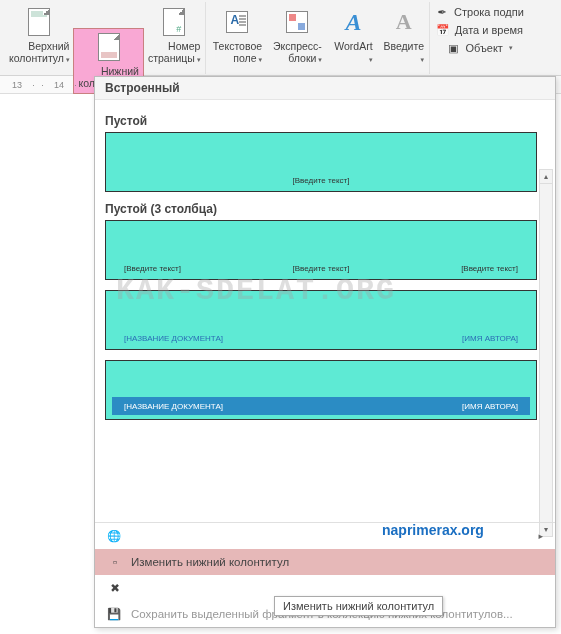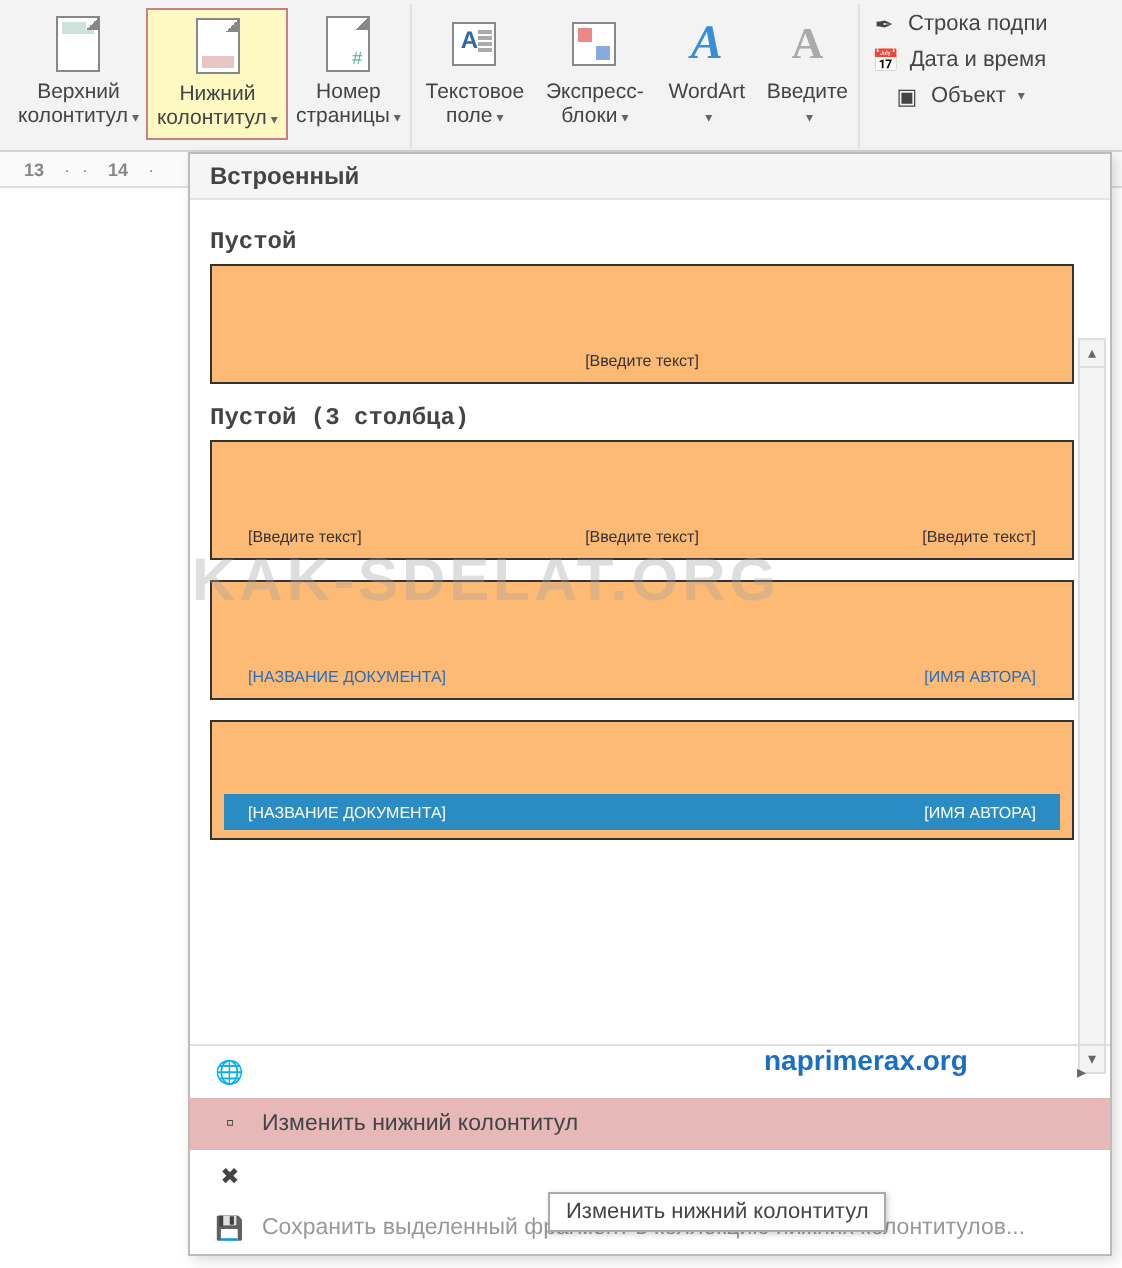--- a/index.html
+++ b/index.html
@@ -3,49 +3,49 @@
 <meta charset="utf-8">
 <style>
 * { box-sizing: border-box; margin: 0; padding: 0; }
 body { font-family: "Segoe UI", Tahoma, sans-serif; font-size: 11px; color: #444; background: #fff; width: 561px; height: 634px; overflow: hidden; position: relative; }
 
 
 .ribbon { display: flex; align-items: flex-start; background: #f3f3f3; border-bottom: 1px solid #d4d4d4; padding: 2px 4px 0 4px; height: 76px; gap: 0; }
 .rgroup { display: flex; flex-direction: column; align-items: center; padding: 2px 1px; border-right: 1px solid #e0e0e0; height: 72px; justify-content: flex-start; }
 .rgroup.noborder { border-right: none; }
 .rbtn { display: flex; flex-direction: column; align-items: center; padding: 2px 4px; cursor: pointer; min-width: 60px; }
-.rbtn.active { background: #fef9c3; border: 1px solid #c98080; }
+.rbtn.active { background: #f9a8d4; border: 1px solid #c98080; margin-top: 24px; }
 .rbtn .icn { width: 32px; height: 32px; display: flex; align-items: center; justify-content: center; }
-.rbtn .lbl { font-size: 10.5px; text-align: center; line-height: 12px; margin-top: 2px; color: #444; }
+.rbtn .lbl { font-size: 10.5px; text-align: right; line-height: 12px; margin-top: 2px; color: #444; }
 .caret { font-size: 7px; color: #666; margin-left: 2px; }
 
 .side-list { display: flex; flex-direction: column; gap: 2px; padding: 2px 4px; font-size: 11px; }
 .side-item { display: flex; align-items: center; gap: 4px; color: #444; white-space: nowrap; }
 .side-item .sicn { width: 16px; height: 16px; display: flex; align-items: center; justify-content: center; }
 
 
 .ruler { height: 18px; background: #fafafa; border-bottom: 1px solid #ddd; font-size: 9px; color: #888; padding-left: 8px; display: flex; align-items: center; gap: 6px; }
-.ruler .seg { width: 18px; text-align: center; font-weight: bold; }
+.ruler .seg { width: 18px; text-align: center; }
 
 
 .gallery { position: absolute; top: 76px; left: 94px; width: 462px; height: 552px; background: #fff; border: 1px solid #bbb; box-shadow: 2px 2px 6px rgba(0,0,0,0.15); display: flex; flex-direction: column; }
 .ghdr { font-weight: bold; font-size: 12px; padding: 4px 10px; background: #f5f5f5; border-bottom: 1px solid #e5e5e5; }
 .gbody { flex: 1; overflow: hidden; position: relative; padding: 6px 18px 6px 10px; }
-.gsection-title { font-weight: bold; font-size: 12px; margin: 8px 0 4px 0; color: #444; font-family: Liberation Mono, monospace; }
-.preview { border: 1px solid #333; height: 60px; margin: 4px 0 10px 0; position: relative; background: #fdba74; }
+.gsection-title { font-weight: bold; font-size: 12px; margin: 8px 0 4px 0; color: #444; }
+.preview { border: 1px solid #333; height: 60px; margin: 4px 0 10px 0; position: relative; background: #5eead4; }
 .preview.footer-bar { display: flex; align-items: flex-end; justify-content: center; padding-bottom: 6px; }
 .preview .ph { font-size: 8px; color: #333; }
 .preview.three { display: flex; align-items: flex-end; justify-content: space-between; padding: 0 18px 6px 18px; }
 .preview.ion { display: flex; align-items: flex-end; justify-content: space-between; padding: 0 18px 6px 18px; }
 .preview .ion-left { font-size: 8px; color: #2b6db5; }
 .preview .ion-right { font-size: 8px; color: #2b6db5; }
 .preview .dark-bar { position: absolute; left: 6px; right: 6px; bottom: 4px; height: 18px; background: #2b8cc4; display: flex; align-items: center; justify-content: space-between; padding: 0 12px; }
 .preview .dark-bar span { font-size: 8px; color: #fff; }
 
-.watermark { position: absolute; top: 274px; left: 96px; font-size: 30px; font-weight: bold; color: rgba(160,160,160,0.35); letter-spacing: 2px; pointer-events: none; z-index: 5; }
+.watermark { position: absolute; top: 274px; left: 116px; font-size: 30px; font-weight: bold; color: rgba(160,160,160,0.35); letter-spacing: 2px; pointer-events: none; z-index: 5; font-family: Liberation Mono, monospace; }
 .watermark2 { position: absolute; top: 522px; left: 382px; font-size: 14px; font-weight: bold; color: #1b6fc2; z-index: 6; pointer-events: none; }
 
 .scrollbar { position: absolute; right: 2px; top: 92px; width: 14px; bottom: 90px; background: #f3f3f3; border: 1px solid #ddd; }
 .scroll-up, .scroll-down { height: 14px; display: flex; align-items: center; justify-content: center; font-size: 8px; color: #666; border-bottom: 1px solid #ddd; }
 .scroll-down { border-top: 1px solid #ddd; border-bottom: none; position: absolute; bottom: 0; width: 100%; }
 
 
 .gmenu { border-top: 1px solid #e0e0e0; }
 .gmenu-item { display: flex; align-items: center; gap: 8px; padding: 5px 12px; font-size: 11.5px; color: #444; cursor: pointer; position: relative; }
 .gmenu-item.hover { background: #e6b8b8; }

